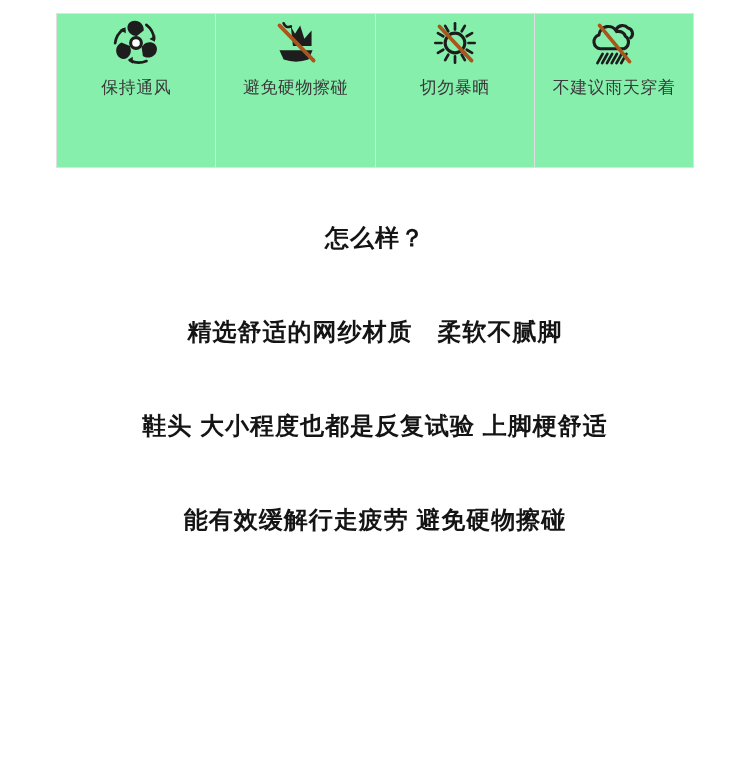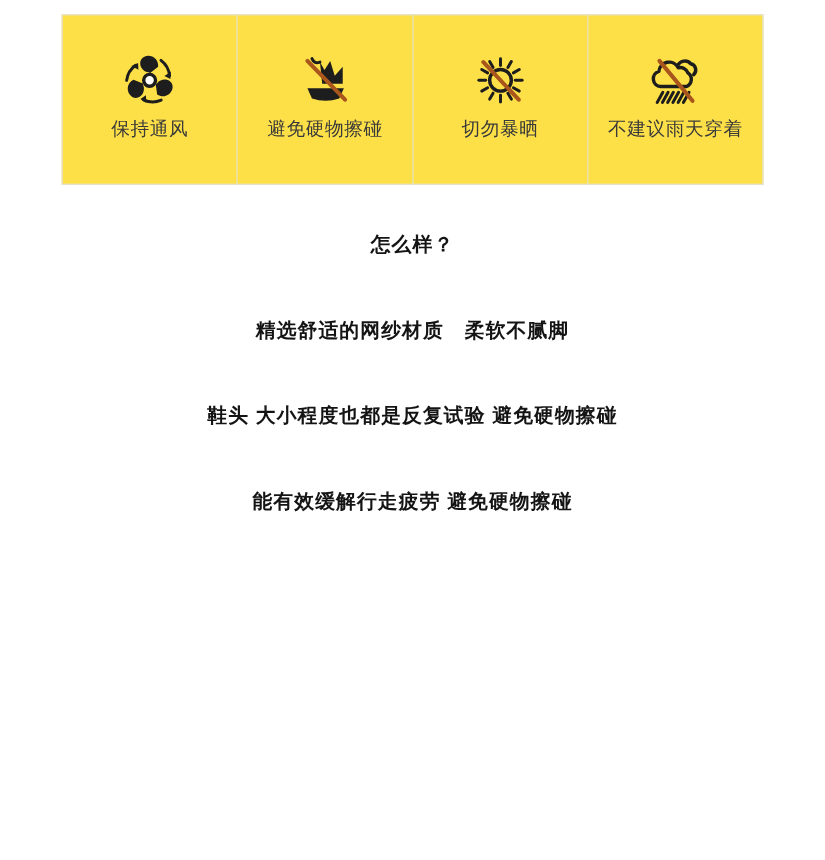--- a/index.html
+++ b/index.html
@@ -7,46 +7,45 @@
     width:750px;height:782px;background:#ffffff;position:relative;
     font-family:"Liberation Sans","DejaVu Sans",sans-serif;
     overflow:hidden;
   }
   
   .care-strip{
     position:absolute;left:56px;top:13px;width:638px;height:155px;
     display:flex;background:#fff;
   }
   .care-cell{
-    flex:1;box-sizing:border-box;background:#fde047;
+    flex:1;box-sizing:border-box;background:#86efac;
     border:1px solid #e0e0e0;border-left:none;
     display:flex;flex-direction:column;align-items:center;
-    padding-top:30px;
   }
   .care-cell:first-child{border-left:1px solid #e0e0e0;}
   .icon-wrap{width:58px;height:58px;}
   .icon-wrap svg{display:block;width:58px;height:58px;}
   .care-label{
     margin-top:6px;font-size:17px;color:#3a3a3a;
     letter-spacing:.5px;white-space:nowrap;line-height:20px;
   }
   
   .oline{fill:none;stroke:#1d1d1d;stroke-width:3;stroke-linecap:round;stroke-linejoin:round;}
   .oline-thin{fill:none;stroke:#1d1d1d;stroke-width:2.6;stroke-linecap:round;stroke-linejoin:round;}
   .ofill{fill:#1d1d1d;stroke:none;}
   .slash{fill:none;stroke:#a9561c;stroke-width:3.6;stroke-linecap:round;}
   .accent-fill{fill:#a9561c;stroke:none;}
   .hub{fill:#ffffff;stroke:#1d1d1d;stroke-width:3;}
   
   .desc{
     position:absolute;left:0;top:183px;width:750px;text-align:center;
   }
   .desc p{
-    margin:0;height:78px;line-height:78px;
-    font-size:18px;font-weight:bold;color:#141414;
+    margin:16px;height:78px;line-height:78px;
+    font-size:24px;font-weight:bold;color:#141414;
     letter-spacing:1px;white-space:pre;
   }
 </style>
 </head>
 <body>
 
 <div class="care-strip">
 
   <div class="care-cell">
     <div class="icon-wrap">
@@ -124,15 +123,15 @@
     </div>
     <div class="care-label">不建议雨天穿着</div>
   </div>
 
 
 </div>
 
 <div class="desc">
   <p>怎么样？</p>
   <p>精选舒适的网纱材质　柔软不腻脚</p>
-  <p>鞋头 大小程度也都是反复试验 避免硬物擦碰</p>
+  <p>鞋头 大小程度也都是反复试验 上脚梗舒适</p>
   <p>能有效缓解行走疲劳 避免硬物擦碰</p>
 </div>
 
 </body></html>

